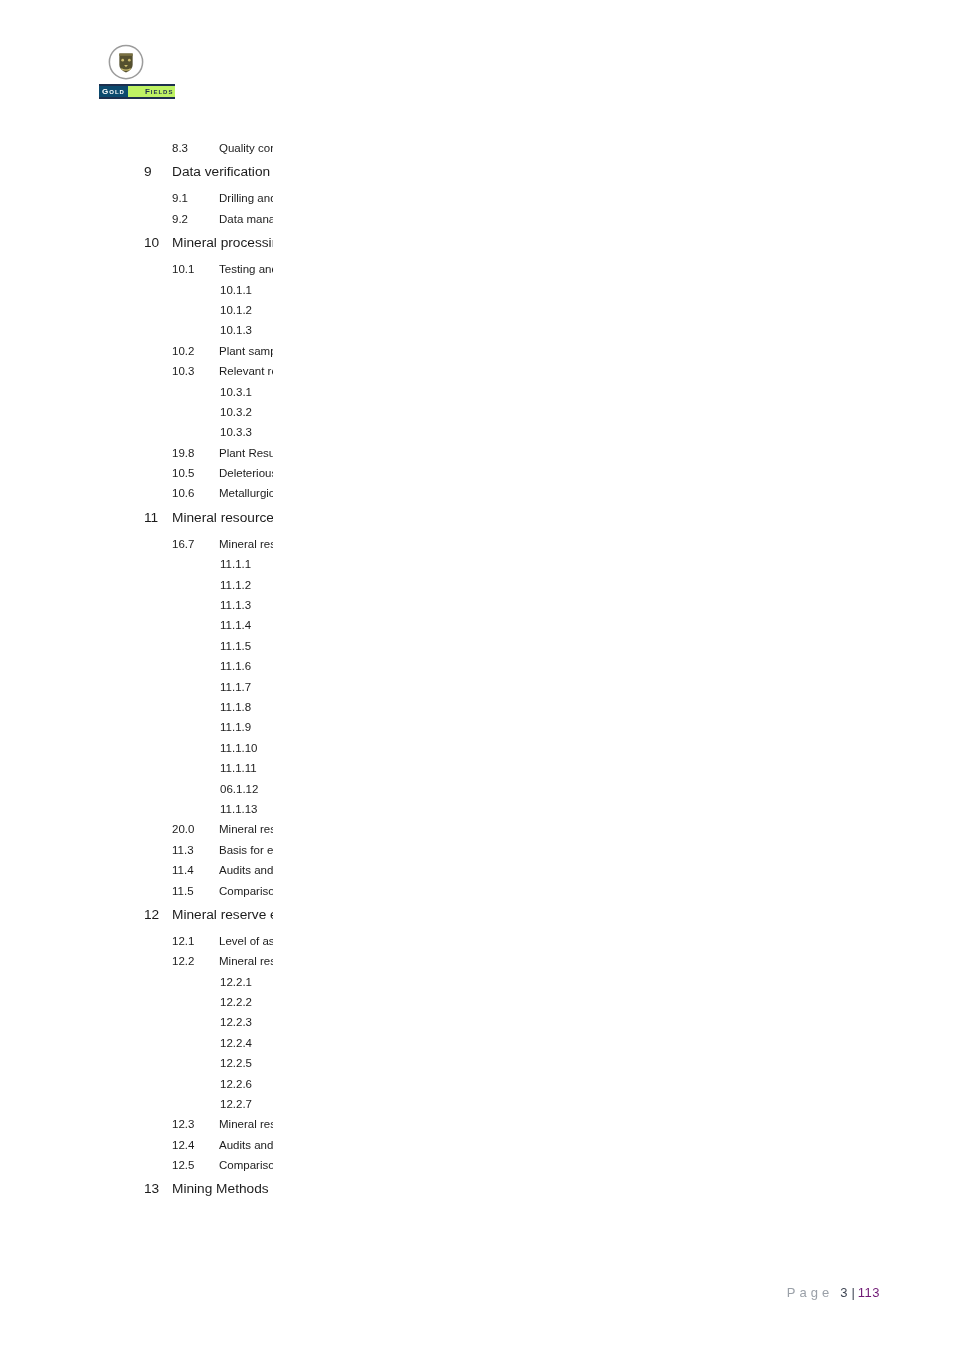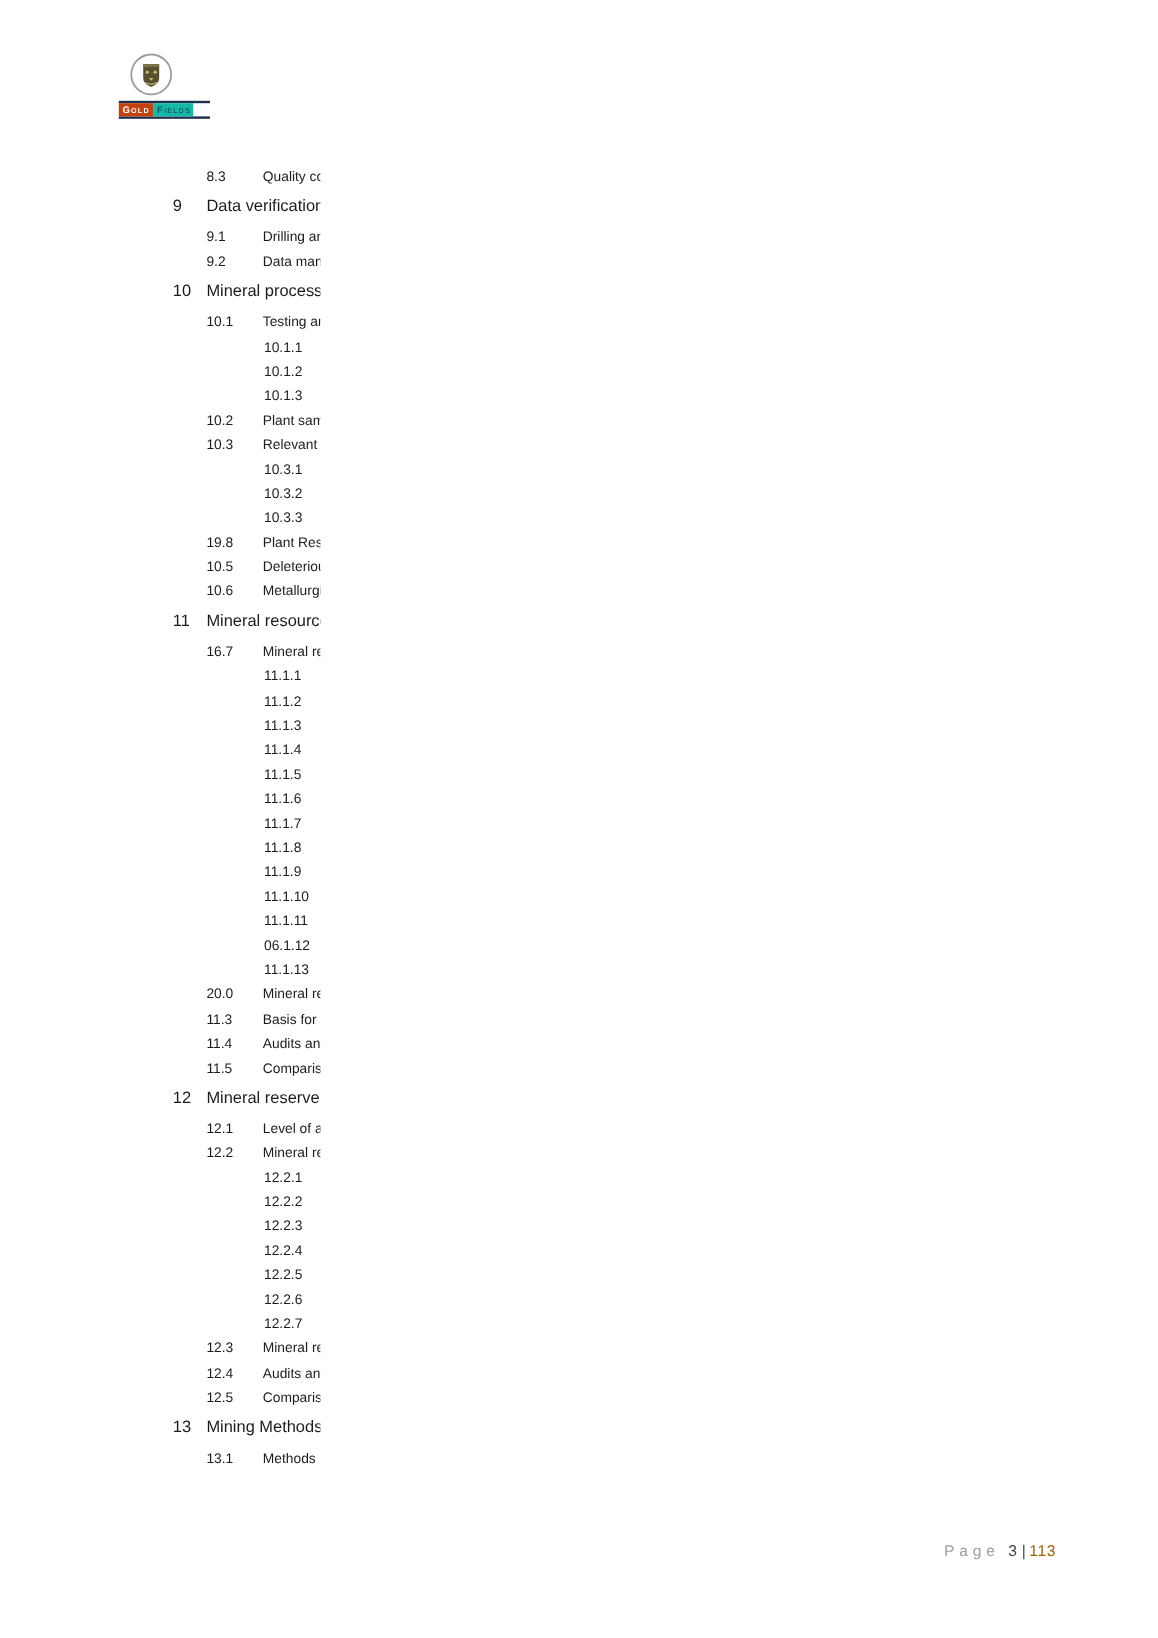--- a/index.html
+++ b/index.html
@@ -16,28 +16,28 @@
 
   
   .logo { position: absolute; left: 99px; top: 44px; width: 78px; }
   .crest { display: block; margin-left: 8px; }
   .wordmark {
     display: flex; align-items: stretch; margin-top: 2px;
     border-top: 2px solid #1d2f4e; border-bottom: 2px solid #1d2f4e;
     width: 76px; height: 11px;
   }
   .wordmark .gold {
-    background: #c2410c; color: #ffffff; font-weight: bold;
+    background: #0c4a6e; color: #ffffff; font-weight: bold;
     font-size: 8px; line-height: 11px; letter-spacing: 1px;
     padding: 0 3px; font-variant: small-caps; text-align: right;
   }
   .wordmark .fields {
-    color: #1d2f4e; background: #14b8a6; font-weight: normal;
+    color: #1d2f4e; background: #bef264; font-weight: bold;
     font-size: 8px; line-height: 11px; letter-spacing: 1px;
-    padding: 0 2px 0 3px; font-variant: small-caps;
+    padding: 0 2px 0 17px; font-variant: small-caps;
   }
 
   
   .toc { position: absolute; left: 100px; top: 137px; width: 751px; margin-left: 44px; }
   .toc-row {
     display: flex; align-items: flex-end;
     box-sizing: border-box; height: 20.4px; padding-bottom: 2px;
     font-size: 11.5px; line-height: 1.25;
   }
   .toc-row.lvl1 { font-size: 13.7px; height: 22px; margin-top: 3px; margin-bottom: 5px; }
@@ -55,21 +55,21 @@
   .toc-row .page { white-space: nowrap; text-align: right; }
 
   
   .footer {
     position: absolute; right: 85px; top: 1285px;
     font-size: 13px; display: flex; align-items: baseline; text-align: center;
   }
   .footer .pg-label { color: #9aa0a8; letter-spacing: 4px; margin-right: 7px; }
   .footer .pg-cur   { color: #3f4654; letter-spacing: 1px; }
   .footer .pg-sep   { color: #3f4654; margin: 0 3px; }
-  .footer .pg-total { color: #a16207; letter-spacing: 0.5px; }
+  .footer .pg-total { color: #701a75; letter-spacing: 0.5px; }
 </style>
 </head>
 <body>
 
 <div class="page">
 
   <div class="logo">
     <svg class="crest" width="38" height="38" viewBox="0 0 40 40" aria-hidden="true">
       <circle cx="20" cy="19" r="17.5" fill="#ffffff" stroke="#9c9c9c" stroke-width="1.6"></circle>
       <path d="M13 10 h14 v12 q0 5 -7 8 q-7 -3 -7 -8 Z" fill="#55502f"></path>
@@ -429,26 +429,20 @@
       <span class="page">65</span>
     </div>
 
     <div class="toc-row lvl1">
       <span class="num">13</span>
       <span class="title">Mining Methods</span>
       <span class="leader"></span>
       <span class="page">67</span>
     </div>
 
-    <div class="toc-row lvl2">
-      <span class="num">13.1</span>
-      <span class="title">Methods</span>
-      <span class="leader"></span>
-      <span class="page">67</span>
-    </div>
   </div>
 
   <div class="footer">
     <span class="pg-label">Page</span>
     <span class="pg-cur">3</span>
     <span class="pg-sep">|</span>
     <span class="pg-total">113</span>
   </div>
 
 </div>

